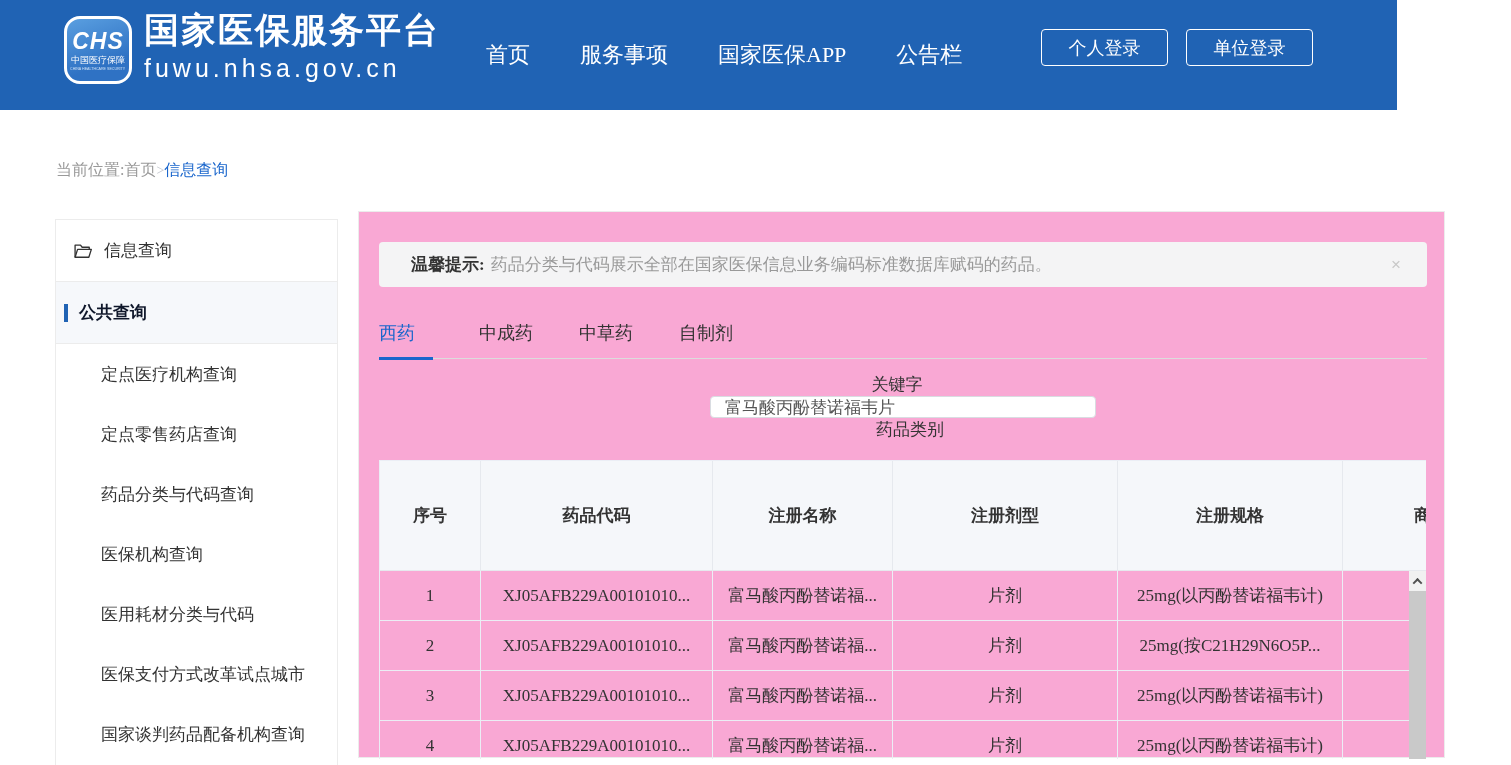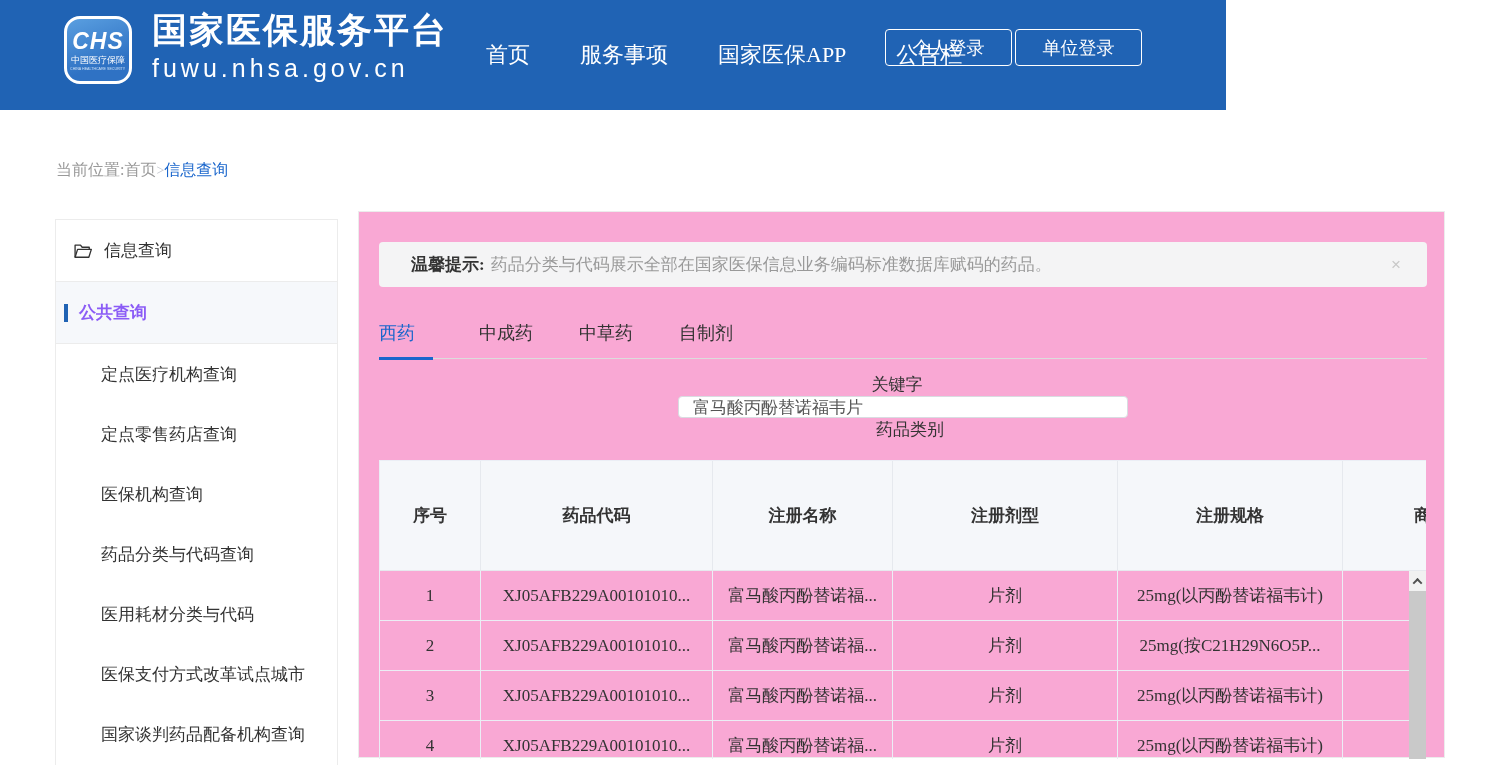--- a/index.html
+++ b/index.html
@@ -10,72 +10,72 @@
     --table-header-bg:#f5f7fa;
     --border-gray:#ececec;
     --cell-border:#ebeef5;
   }
   *{margin:0;padding:0;box-sizing:border-box;}
   html,body{background:#fff;}
   body{font-family:"Liberation Serif","DejaVu Serif",serif;color:#333;}
   .page{position:relative;width:1511px;height:765px;overflow:hidden;background:#fff;}
 
   
-  .header{position:absolute;left:0;top:0;width:1226px;height:110px;background:var(--header-blue);padding-left:15px;}
+  .header{position:absolute;left:0;top:0;width:1397px;height:110px;background:var(--header-blue);padding-left:15px;}
   .logo-wrap{position:absolute;left:64px;top:10px;display:flex;align-items:center;}
   .logo-icon{width:68px;height:68px;border:3px solid #fff;border-radius:16px;
     background:linear-gradient(160deg,#5a9fe0 0%,#2f72c4 70%);display:flex;flex-direction:column;
     align-items:center;justify-content:center;margin-top:6px;}
   .logo-abbr{font-family:"Liberation Sans",sans-serif;font-style:italic;font-weight:bold;color:#fff;font-size:23px;line-height:23px;letter-spacing:1px;}
   .logo-cn{font-family:"Liberation Sans",sans-serif;color:#fff;font-size:9px;line-height:11px;margin-top:2px;white-space:nowrap;}
   .logo-en{font-family:"Liberation Sans",sans-serif;color:#cfe2f6;font-size:4px;line-height:5px;transform:scale(.9);white-space:nowrap;}
-  .logo-text{margin-left:20px;}
+  .logo-text{margin-left:12px;}
   .logo-title{color:#fff;font-size:35px;font-weight:bold;letter-spacing:2px;line-height:42px;}
   .logo-url{font-family:"Liberation Sans","DejaVu Sans",sans-serif;color:#fff;font-size:25px;letter-spacing:4px;line-height:32px;}
   .top-nav{position:absolute;left:486px;top:0;height:110px;display:flex;align-items:center;gap:50px;}
   .top-nav .nav-item{color:#fff;font-size:22px;cursor:pointer;white-space:nowrap;}
-  .login-group{position:absolute;right:84px;top:29px;display:flex;gap:3px;}
+  .login-group{position:absolute;right:84px;top:29px;display:flex;gap:18px;}
   .login-btn{width:127px;height:37px;border:1px solid #fff;border-radius:4px;background:transparent;
     color:#fff;font-size:18px;display:flex;align-items:center;justify-content:center;cursor:pointer;
     font-family:inherit;}
 
   
   .breadcrumb{position:absolute;left:56px;top:160px;display:flex;align-items:center;font-size:16px;}
   .bc-prefix{color:#999;}
   .bc-home{color:#999;cursor:pointer;}
   .bc-sep{color:#c0c4cc;font-size:14px;}
   .bc-current{color:var(--accent-blue);cursor:pointer;}
 
   
   .sidebar{position:absolute;left:55px;top:219px;width:283px;height:547px;border:1px solid var(--border-gray);border-bottom:none;background:#fff;}
   .side-header{height:62px;display:flex;align-items:center;padding-left:17px;border-bottom:1px solid var(--border-gray);cursor:pointer;}
   .side-header .ficon{width:20px;height:20px;margin-right:11px;flex:0 0 auto;}
   .side-header-label{font-size:17px;color:#333;}
   .side-active{position:relative;height:62px;display:flex;align-items:center;background:#f6f8fb;border-bottom:1px solid var(--border-gray);cursor:pointer;}
   .side-active .bar{position:absolute;left:8px;top:22px;width:4px;height:18px;background:var(--header-blue);}
-  .side-active-label{margin-left:23px;font-size:17px;font-weight:bold;color:#8b5cf6;}
+  .side-active-label{margin-left:23px;font-size:17px;font-weight:bold;color:#0f172a;}
   .side-item{height:60px;display:flex;align-items:center;padding-left:45px;font-size:17px;color:#333;cursor:pointer;}
 
   
   .main{position:absolute;left:358px;top:211px;width:1087px;height:547px;border:1px solid var(--border-gray);background:#f9a8d4;}
   .notice{position:absolute;left:20px;top:30px;width:1048px;height:45px;background:var(--notice-bg);border-radius:4px;
     display:flex;align-items:center;padding:0 26px 0 32px;font-size:17px;}
   .notice-bold{font-weight:bold;color:#333;margin-right:6px;white-space:nowrap;}
   .notice-text{color:#999;flex:1;white-space:nowrap;overflow:hidden;}
   .notice-close{color:#c8c8c8;font-size:17px;cursor:pointer;font-family:"Liberation Sans",sans-serif;}
 
   .tabs{position:absolute;left:20px;top:101px;width:1048px;border-bottom:1px solid #dcdcdc;display:flex;}
   .tab{font-size:18px;color:#333;padding:8px 0 13px 0;margin-right:46px;cursor:pointer;position:relative;min-width:54px;}
   .tab.active{color:var(--accent-blue);}
   .tab.active::after{content:"";position:absolute;left:0;bottom:-2px;width:54px;height:3px;background:var(--accent-blue);}
 
   .search-row{position:absolute;left:20px;top:161px;width:1048px;height:40px;display:flex;align-items:center;flex-direction:column;}
   .field-label{font-size:17px;color:#333;white-space:nowrap;}
   .kw-label{margin-right:12px;}
-  .kw-input{width:450px;height:40px;border:1px solid #d9dce1;border-radius:4px;padding:0 14px;
+  .kw-input{width:386px;height:40px;border:1px solid #d9dce1;border-radius:4px;padding:0 14px;
     font-size:17px;color:#555;font-family:inherit;outline:none;background:#fff;}
   .cat-label{margin-left:25px;margin-right:11px;}
   .select-box{width:235px;height:40px;border:1px solid #d9dce1;border-radius:2px;display:flex;align-items:center;
     justify-content:space-between;padding:0 14px;cursor:pointer;background:#fff;}
   .select-placeholder{color:#bfc3cb;font-size:17px;}
   .chev-down{width:9px;height:9px;border-right:1.5px solid #b4bac4;border-bottom:1.5px solid #b4bac4;
     transform:rotate(45deg) translateY(-3px);}
   .reset-btn{margin-left:44px;width:96px;height:40px;background:#fff;border:1px solid #d9dce1;border-radius:0;
     font-size:17px;color:#333;cursor:pointer;font-family:inherit;margin-top:30px;}
   .query-btn{margin-left:19px;width:100px;height:40px;background:var(--button-blue);border:none;border-radius:9px;
@@ -136,22 +136,22 @@
         <path d="M2.5 19.5 L5.5 10 H22 L19 19.5 Z"></path>
       </svg>
       <span class="side-header-label">信息查询</span>
     </div>
     <div class="side-active">
       <span class="bar"></span>
       <span class="side-active-label">公共查询</span>
     </div>
     <div class="side-item">定点医疗机构查询</div>
     <div class="side-item">定点零售药店查询</div>
+    <div class="side-item">药品分类与代码查询</div>
     <div class="side-item">医保机构查询</div>
-    <div class="side-item">药品分类与代码查询</div>
     <div class="side-item">医用耗材分类与代码</div>
     <div class="side-item">医保支付方式改革试点城市</div>
     <div class="side-item">国家谈判药品配备机构查询</div>
   </div>
 
   <div class="main">
 
     <div class="notice">
       <span class="notice-bold">温馨提示:</span>
       <span class="notice-text">药品分类与代码展示全部在国家医保信息业务编码标准数据库赋码的药品。</span>

